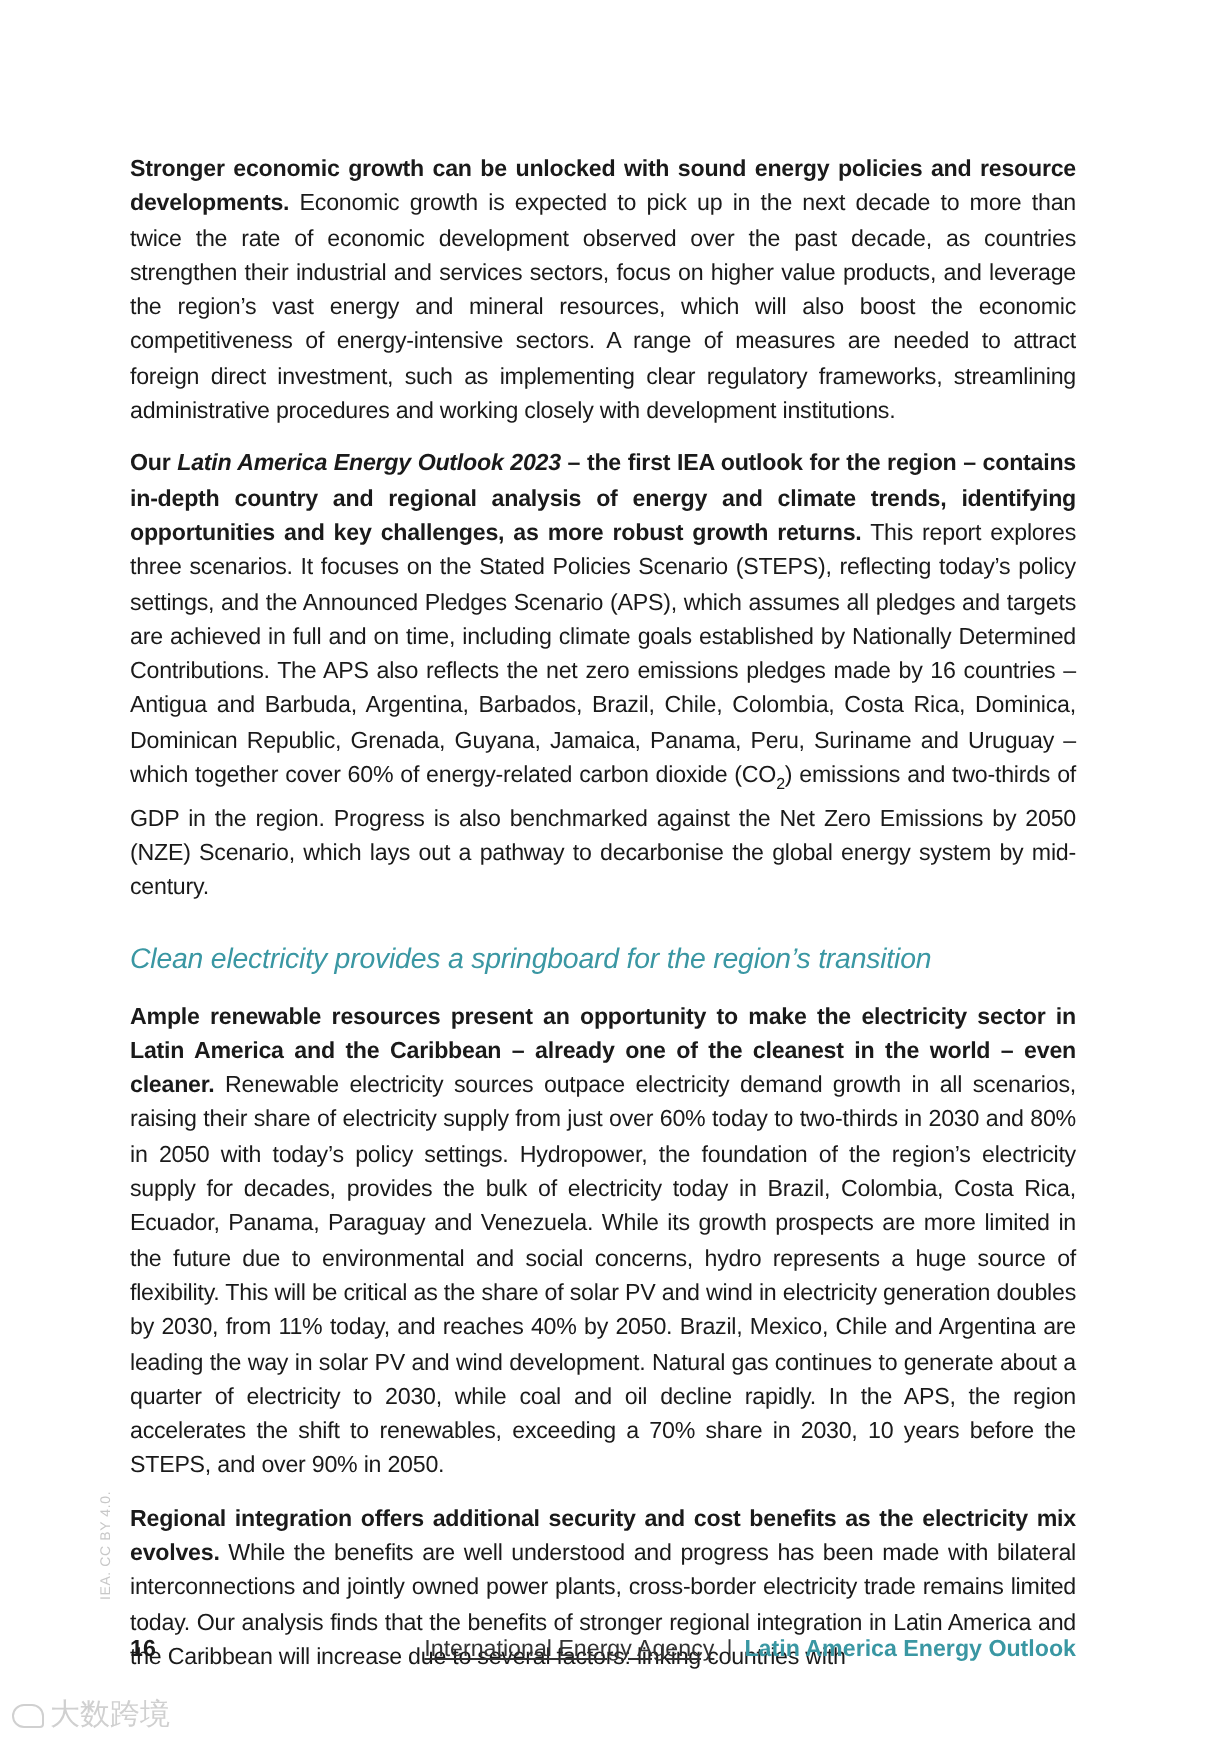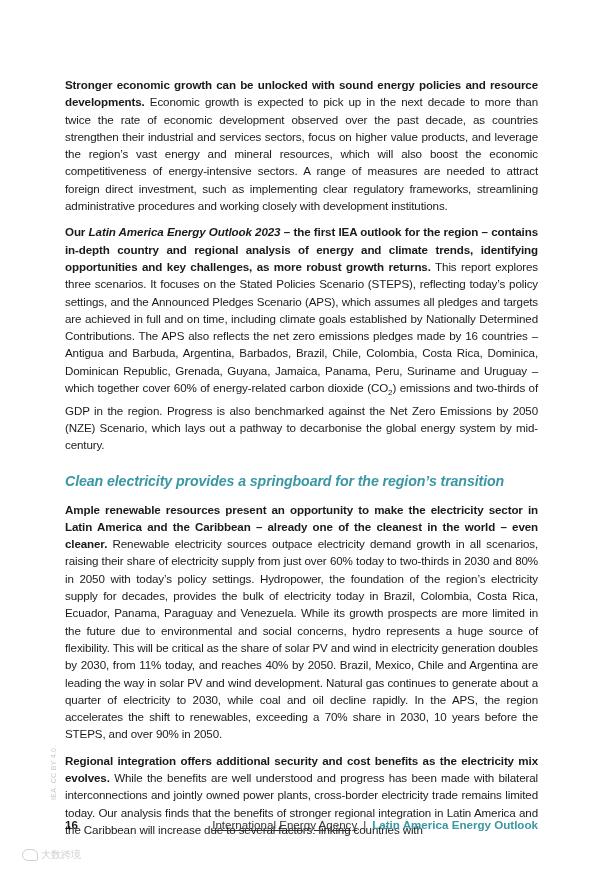--- a/index.html
+++ b/index.html
@@ -25,21 +25,21 @@
     .para {
       font-size: 11.6px;
       line-height: 17.3px;
       text-align: justify;
       margin: 0 0 9px 0;
       letter-spacing: -0.12px;
     }
     .para b { font-weight: bold; }
     .section-heading {
       font-size: 14.2px;
-      font-weight: bold;
+      font-weight: normal;
       font-style: italic;
       color: #3a97a3;
       margin: 18px 0 11px 0;
       line-height: 18px;
       letter-spacing: -0.1px;
     }
     .footer {
       position: absolute;
       left: 65px;
       top: 818px;
@@ -69,23 +69,23 @@
       top: 800px;
       transform-origin: left top;
       transform: rotate(-90deg);
       font-size: 7px;
       color: #c8c8c8;
       white-space: nowrap;
       letter-spacing: 0.3px;
     }
     .watermark {
       position: absolute;
-      left: 22px;
+      left: 6px;
       top: 848px;
-      font-size: 10px;
+      font-size: 15px;
       color: #d0d0d0;
       white-space: nowrap;
       font-family: Liberation Mono, monospace;
     }
     .watermark-icon {
       display: inline-block;
       width: 14px;
       height: 10px;
       border: 1.5px solid #d0d0d0;
       border-radius: 6px 6px 2px 6px;

